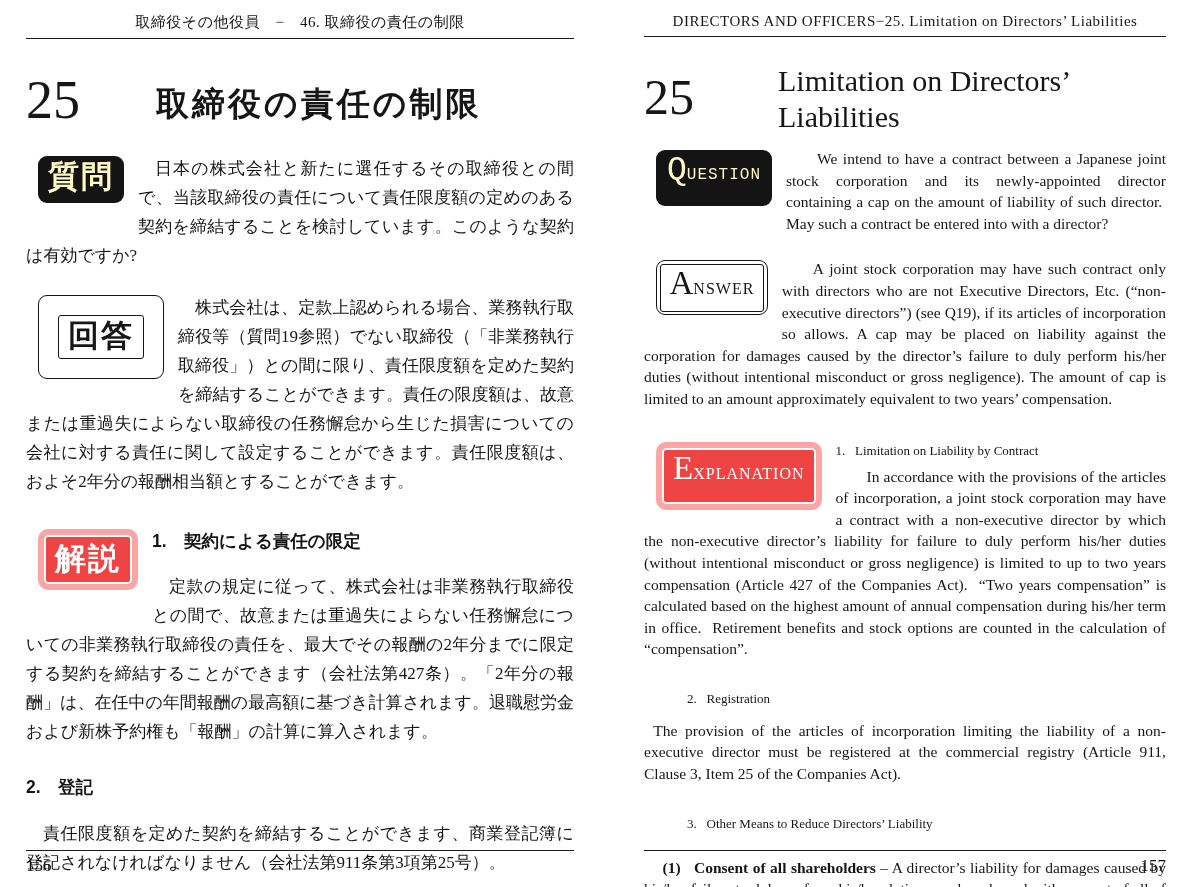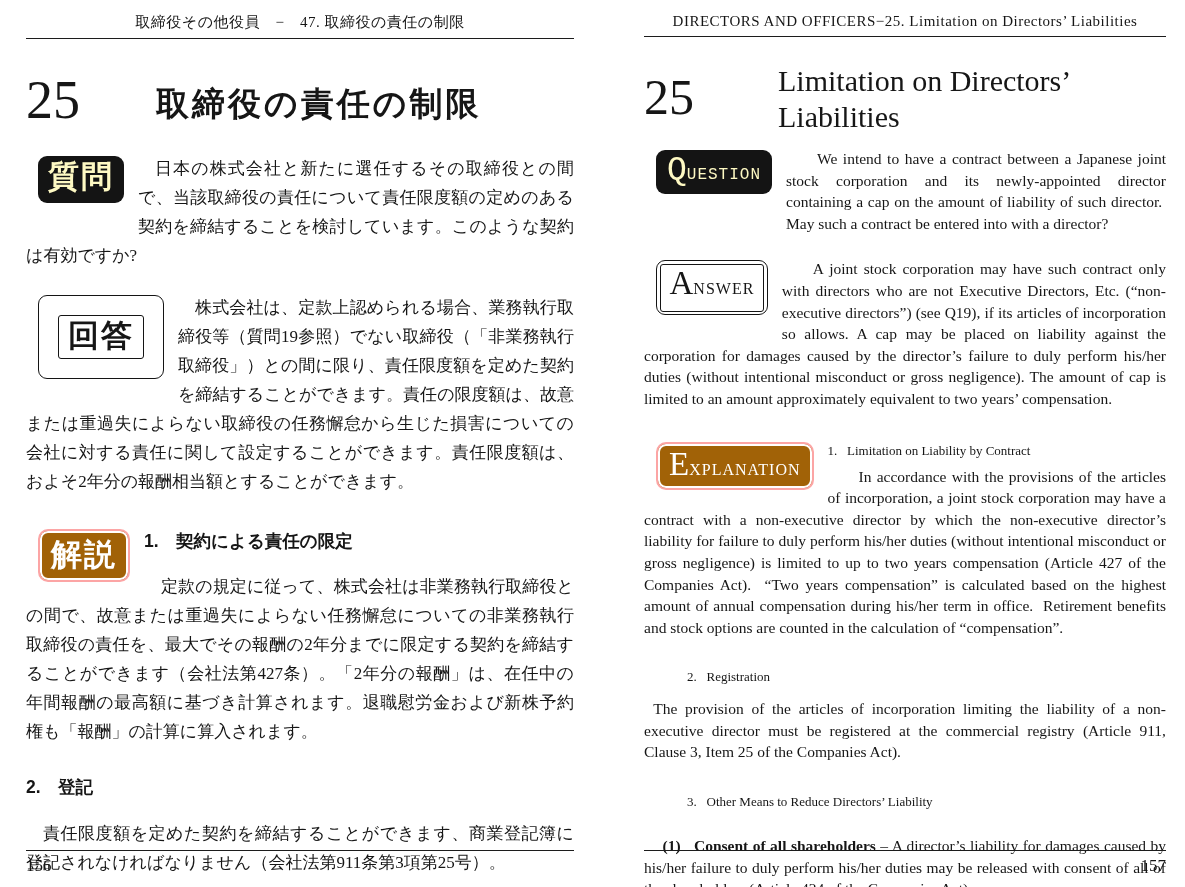--- a/index.html
+++ b/index.html
@@ -31,35 +31,35 @@
   .page.right .chapter { margin-top:26px; }
   .page.right .chapter-num { font-size:50px; line-height:52px; margin-top:8px; }
   .chapter-title-en { font-weight:400; font-size:30px; line-height:36px; margin-left:52px; max-width:370px; }
 
   
   .badge { float:left; margin:2px 14px 0 12px; }
   .badge-solid {
     background:#141414; color:#fef9c3; border-radius:9px;font-family:Liberation Mono, monospace;
   }
   .badge-ring {
-    background:#a16207; color:#fff;
-    border:2px solid #fca5a5; border-radius:10px;
+    background:#ef4444; color:#fff;
+    border:6px solid #fca5a5; border-radius:10px;
     box-shadow: inset 0 0 0 2px #ffffff;
     text-align: right;
   }
   .badge-jp { font-size:31px; line-height:33px; letter-spacing:2px; padding:6px 10px 8px; font-weight:600; }
   .badge-ring.badge-jp { padding:7px 11px 9px; }
   .badge-outline {
     background:#fff; border:1.6px solid #141414; border-radius:9px; padding:19px;
   }
   .badge-outline .inner-box {
     display:block; border:1.6px solid #141414; border-radius:3px; padding:3px 9px 6px;
     font-size:31px; line-height:33px; letter-spacing:2px; font-weight:600;
   }
-  .badge-en { padding:5px 11px 8px; }
+  .badge-en { padding:5px 11px 20px; }
   .badge-outline.badge-en { padding:2.5px; }
   .badge-outline.badge-en .inner-box { padding:2px 9px 6px; font-weight:400; letter-spacing:0; }
   .cap { font-size:33px; line-height:31px; }
   .rest { font-size:16px; letter-spacing:1px; }
   .q-badge-margin { margin-bottom:26px; }
   .e-badge-margin { margin-bottom:15px; }
   .page.right .q-badge-margin { margin-bottom:25px; }
   .page.right .e-badge-margin { margin-bottom:14px; }
 
   
@@ -98,21 +98,21 @@
   .page.left  .page-num { text-align:left; }
   .page.right .page-num { text-align:right; }
 </style>
 </head>
 <body>
 
 <div class="spread">
 
   <section class="page left">
     <div class="inner">
-      <div class="running-head">取締役その他役員　−　47. 取締役の責任の制限</div>
+      <div class="running-head">取締役その他役員　−　46. 取締役の責任の制限</div>
       <div class="head-rule"></div>
 
       <div class="chapter">
         <div class="chapter-num">25</div>
         <h1 class="chapter-title-jp">取締役の責任の制限</h1>
       </div>
 
       <div class="block q-block">
         <span class="badge badge-solid badge-jp q-badge-margin">質問</span>
         <p class="jp-body">日本の株式会社と新たに選任するその取締役との間で、当該取締役の責任について責任限度額の定めのある契約を締結することを検討しています。このような契約は有効ですか?</p>

